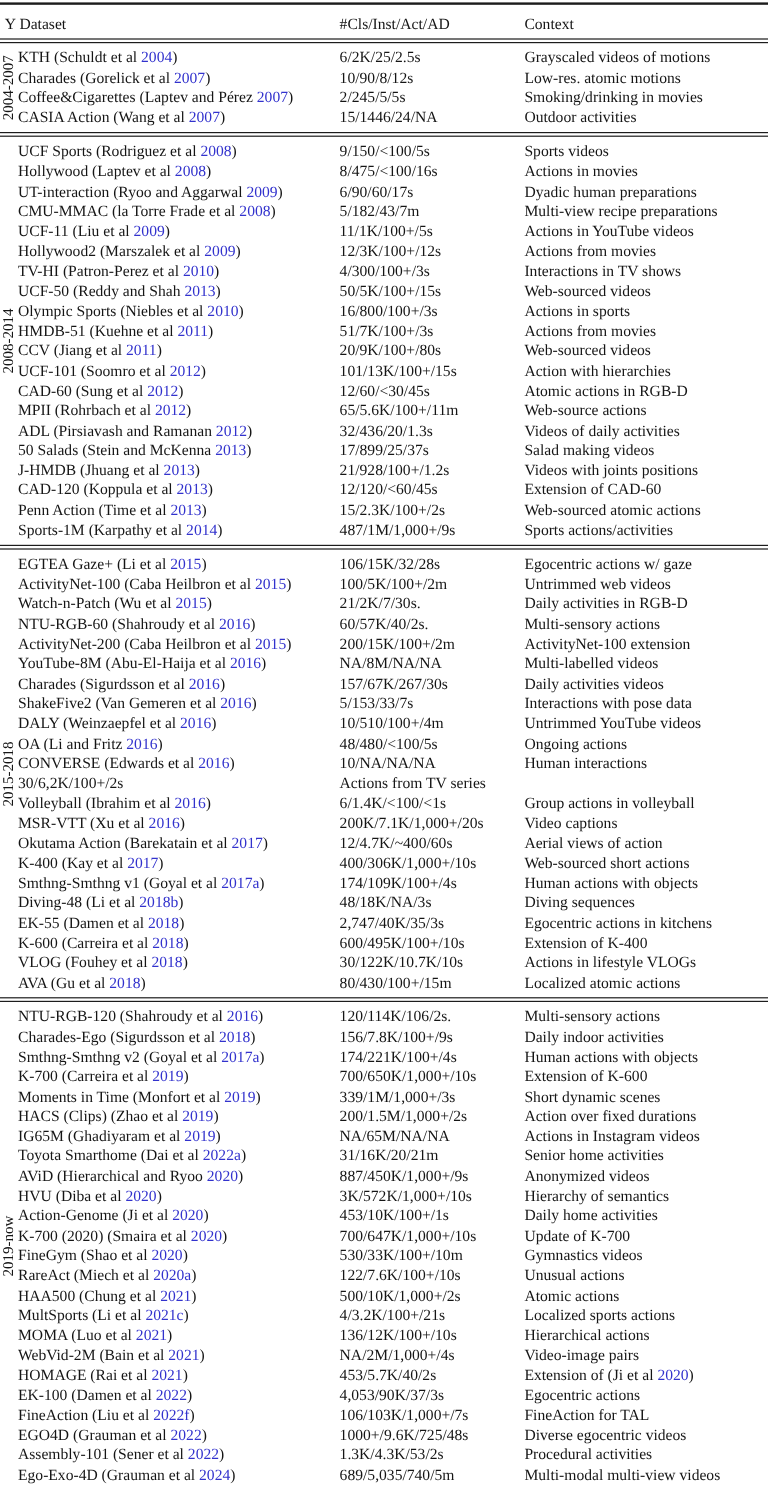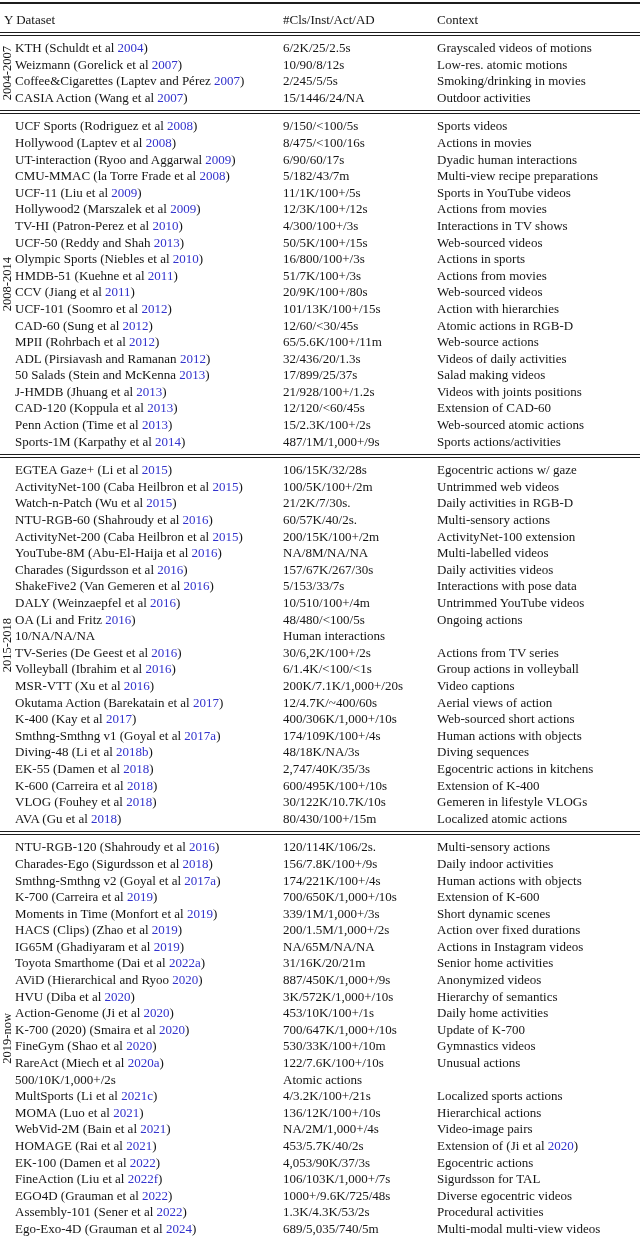--- a/index.html
+++ b/index.html
@@ -50,21 +50,21 @@
           <span class="year-label">2004-2007</span>
         </div>
         <div class="grid-row">
           <div class="cell gutter"></div>
           <div class="cell name"><span>KTH (Schuldt et al </span><a class="cite">2004</a><span>)</span></div>
           <div class="cell stats">6/2K/25/2.5s</div>
           <div class="cell context"><span>Grayscaled videos of motions</span></div>
         </div>
         <div class="grid-row">
           <div class="cell gutter"></div>
-          <div class="cell name"><span>Weizmann (Gorelick et al </span><a class="cite">2007</a><span>)</span></div>
+          <div class="cell name"><span>Charades (Gorelick et al </span><a class="cite">2007</a><span>)</span></div>
           <div class="cell stats">10/90/8/12s</div>
           <div class="cell context"><span>Low-res. atomic motions</span></div>
         </div>
         <div class="grid-row">
           <div class="cell gutter"></div>
           <div class="cell name"><span>Coffee&amp;Cigarettes (Laptev and Pérez </span><a class="cite">2007</a><span>)</span></div>
           <div class="cell stats">2/245/5/5s</div>
           <div class="cell context"><span>Smoking/drinking in movies</span></div>
         </div>
         <div class="grid-row">
@@ -88,33 +88,33 @@
         <div class="grid-row">
           <div class="cell gutter"></div>
           <div class="cell name"><span>Hollywood (Laptev et al </span><a class="cite">2008</a><span>)</span></div>
           <div class="cell stats">8/475/&lt;100/16s</div>
           <div class="cell context"><span>Actions in movies</span></div>
         </div>
         <div class="grid-row">
           <div class="cell gutter"></div>
           <div class="cell name"><span>UT-interaction (Ryoo and Aggarwal </span><a class="cite">2009</a><span>)</span></div>
           <div class="cell stats">6/90/60/17s</div>
-          <div class="cell context"><span>Dyadic human interactions</span></div>
+          <div class="cell context"><span>Dyadic human preparations</span></div>
         </div>
         <div class="grid-row">
           <div class="cell gutter"></div>
           <div class="cell name"><span>CMU-MMAC (la Torre Frade et al </span><a class="cite">2008</a><span>)</span></div>
           <div class="cell stats">5/182/43/7m</div>
           <div class="cell context"><span>Multi-view recipe preparations</span></div>
         </div>
         <div class="grid-row">
           <div class="cell gutter"></div>
           <div class="cell name"><span>UCF-11 (Liu et al </span><a class="cite">2009</a><span>)</span></div>
           <div class="cell stats">11/1K/100+/5s</div>
-          <div class="cell context"><span>Sports in YouTube videos</span></div>
+          <div class="cell context"><span>Actions in YouTube videos</span></div>
         </div>
         <div class="grid-row">
           <div class="cell gutter"></div>
           <div class="cell name"><span>Hollywood2 (Marszalek et al </span><a class="cite">2009</a><span>)</span></div>
           <div class="cell stats">12/3K/100+/12s</div>
           <div class="cell context"><span>Actions from movies</span></div>
         </div>
         <div class="grid-row">
           <div class="cell gutter"></div>
           <div class="cell name"><span>TV-HI (Patron-Perez et al </span><a class="cite">2010</a><span>)</span></div>
@@ -260,26 +260,26 @@
           <div class="cell context"><span>Untrimmed YouTube videos</span></div>
         </div>
         <div class="grid-row">
           <div class="cell gutter"></div>
           <div class="cell name"><span>OA (Li and Fritz </span><a class="cite">2016</a><span>)</span></div>
           <div class="cell stats">48/480/&lt;100/5s</div>
           <div class="cell context"><span>Ongoing actions</span></div>
         </div>
         <div class="grid-row">
           <div class="cell gutter"></div>
+          <div class="cell name"><span>CONVERSE (Edwards et al </span><a class="cite">2016</a><span>)</span></div>
           <div class="cell stats">10/NA/NA/NA</div>
           <div class="cell context"><span>Human interactions</span></div>
         </div>
         <div class="grid-row">
           <div class="cell gutter"></div>
-          <div class="cell name"><span>TV-Series (De Geest et al </span><a class="cite">2016</a><span>)</span></div>
           <div class="cell stats">30/6,2K/100+/2s</div>
           <div class="cell context"><span>Actions from TV series</span></div>
         </div>
         <div class="grid-row">
           <div class="cell gutter"></div>
           <div class="cell name"><span>Volleyball (Ibrahim et al </span><a class="cite">2016</a><span>)</span></div>
           <div class="cell stats">6/1.4K/&lt;100/&lt;1s</div>
           <div class="cell context"><span>Group actions in volleyball</span></div>
         </div>
         <div class="grid-row">
@@ -321,21 +321,21 @@
         <div class="grid-row">
           <div class="cell gutter"></div>
           <div class="cell name"><span>K-600 (Carreira et al </span><a class="cite">2018</a><span>)</span></div>
           <div class="cell stats">600/495K/100+/10s</div>
           <div class="cell context"><span>Extension of K-400</span></div>
         </div>
         <div class="grid-row">
           <div class="cell gutter"></div>
           <div class="cell name"><span>VLOG (Fouhey et al </span><a class="cite">2018</a><span>)</span></div>
           <div class="cell stats">30/122K/10.7K/10s</div>
-          <div class="cell context"><span>Gemeren in lifestyle VLOGs</span></div>
+          <div class="cell context"><span>Actions in lifestyle VLOGs</span></div>
         </div>
         <div class="grid-row">
           <div class="cell gutter"></div>
           <div class="cell name"><span>AVA (Gu et al </span><a class="cite">2018</a><span>)</span></div>
           <div class="cell stats">80/430/100+/15m</div>
           <div class="cell context"><span>Localized atomic actions</span></div>
         </div>
       </section>
       <div class="rule-double"></div>
       <section class="group">
@@ -421,20 +421,21 @@
           <div class="cell context"><span>Gymnastics videos</span></div>
         </div>
         <div class="grid-row">
           <div class="cell gutter"></div>
           <div class="cell name"><span>RareAct (Miech et al </span><a class="cite">2020a</a><span>)</span></div>
           <div class="cell stats">122/7.6K/100+/10s</div>
           <div class="cell context"><span>Unusual actions</span></div>
         </div>
         <div class="grid-row">
           <div class="cell gutter"></div>
+          <div class="cell name"><span>HAA500 (Chung et al </span><a class="cite">2021</a><span>)</span></div>
           <div class="cell stats">500/10K/1,000+/2s</div>
           <div class="cell context"><span>Atomic actions</span></div>
         </div>
         <div class="grid-row">
           <div class="cell gutter"></div>
           <div class="cell name"><span>MultSports (Li et al </span><a class="cite">2021c</a><span>)</span></div>
           <div class="cell stats">4/3.2K/100+/21s</div>
           <div class="cell context"><span>Localized sports actions</span></div>
         </div>
         <div class="grid-row">
@@ -458,21 +459,21 @@
         <div class="grid-row">
           <div class="cell gutter"></div>
           <div class="cell name"><span>EK-100 (Damen et al </span><a class="cite">2022</a><span>)</span></div>
           <div class="cell stats">4,053/90K/37/3s</div>
           <div class="cell context"><span>Egocentric actions</span></div>
         </div>
         <div class="grid-row">
           <div class="cell gutter"></div>
           <div class="cell name"><span>FineAction (Liu et al </span><a class="cite">2022f</a><span>)</span></div>
           <div class="cell stats">106/103K/1,000+/7s</div>
-          <div class="cell context"><span>Sigurdsson for TAL</span></div>
+          <div class="cell context"><span>FineAction for TAL</span></div>
         </div>
         <div class="grid-row">
           <div class="cell gutter"></div>
           <div class="cell name"><span>EGO4D (Grauman et al </span><a class="cite">2022</a><span>)</span></div>
           <div class="cell stats">1000+/9.6K/725/48s</div>
           <div class="cell context"><span>Diverse egocentric videos</span></div>
         </div>
         <div class="grid-row">
           <div class="cell gutter"></div>
           <div class="cell name"><span>Assembly-101 (Sener et al </span><a class="cite">2022</a><span>)</span></div>

